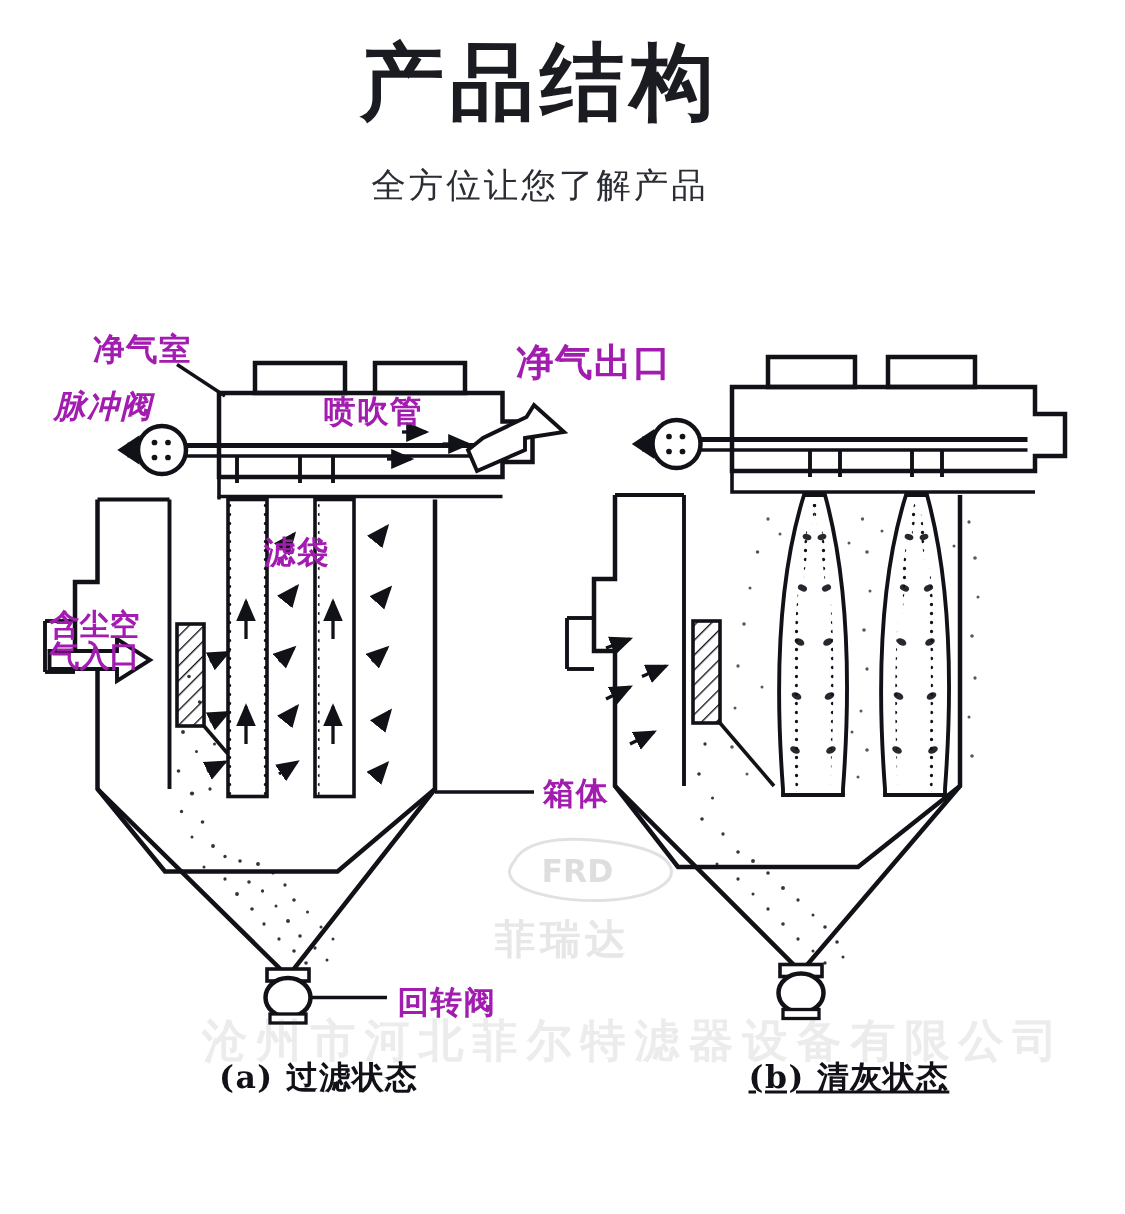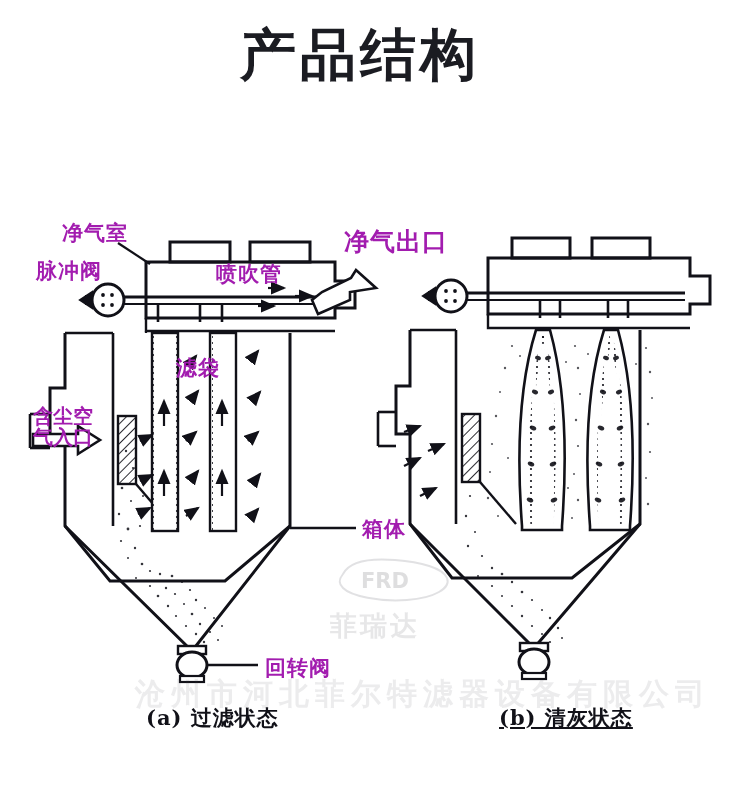--- a/index.html
+++ b/index.html
@@ -65,21 +65,21 @@
   
   .lbl {
     position: absolute;
     color: #a21caf;
     font-family: "DejaVu Sans", "Liberation Sans", sans-serif;
     font-weight: bold;
     white-space: nowrap;
     line-height: 1.05;
   }
   .lbl-jingqishi  { left: 62px;  top: 26px;  font-size: 21px; letter-spacing: 1px; }
-  .lbl-maichongfa { left: 36px;  top: 64px;  font-size: 21px; letter-spacing: 1px; }
+  .lbl-maichongfa { left: 36px;  top: 64px;  font-size: 21px; letter-spacing: 1px; font-style: italic; }
   .lbl-penchuiguan{ left: 168px; top: 67px;  font-size: 21px; letter-spacing: 1px; margin-left: 48px; }
   .lbl-jingqichukou{left: 344px; top: 33px;  font-size: 25px; letter-spacing: 1px; }
   .lbl-luedai     { left: 133px; top: 161px; font-size: 21px; letter-spacing: 1px; margin-left: 43px; }
   .lbl-hanchen    { left: 33px;  top: 210px; font-size: 20px; letter-spacing: 0px; }
   .lbl-hanchen span { display:block; }
   .lbl-xiangti    { left: 362px; top: 322px; font-size: 21px; letter-spacing: 1px; }
   .lbl-huizhuanfa { left: 265px; top: 461px; font-size: 21px; letter-spacing: 1px; }
 
   .caption {
     position: absolute;
@@ -138,20 +138,21 @@
     font-family: "DejaVu Sans", "Liberation Sans", sans-serif;
   }
 </style>
 </head>
 <body>
 
 <div id="page">
 
   <div class="header">
     <h1 class="page-title">产品结构</h1>
+    <div class="page-subtitle">全方位让您了解产品</div>
   </div>
 
   <div class="diagram-wrap">
 
     <svg class="diagram-svg" viewBox="0 0 750 560" xmlns="http://www.w3.org/2000/svg">
       <defs>
         <pattern id="hatch" width="7" height="7" patternTransform="rotate(45)" patternUnits="userSpaceOnUse">
           <rect width="7" height="7" fill="#ffffff"></rect>
           <line x1="0" y1="0" x2="0" y2="7" stroke="#111118" stroke-width="1.8"></line>
         </pattern>

